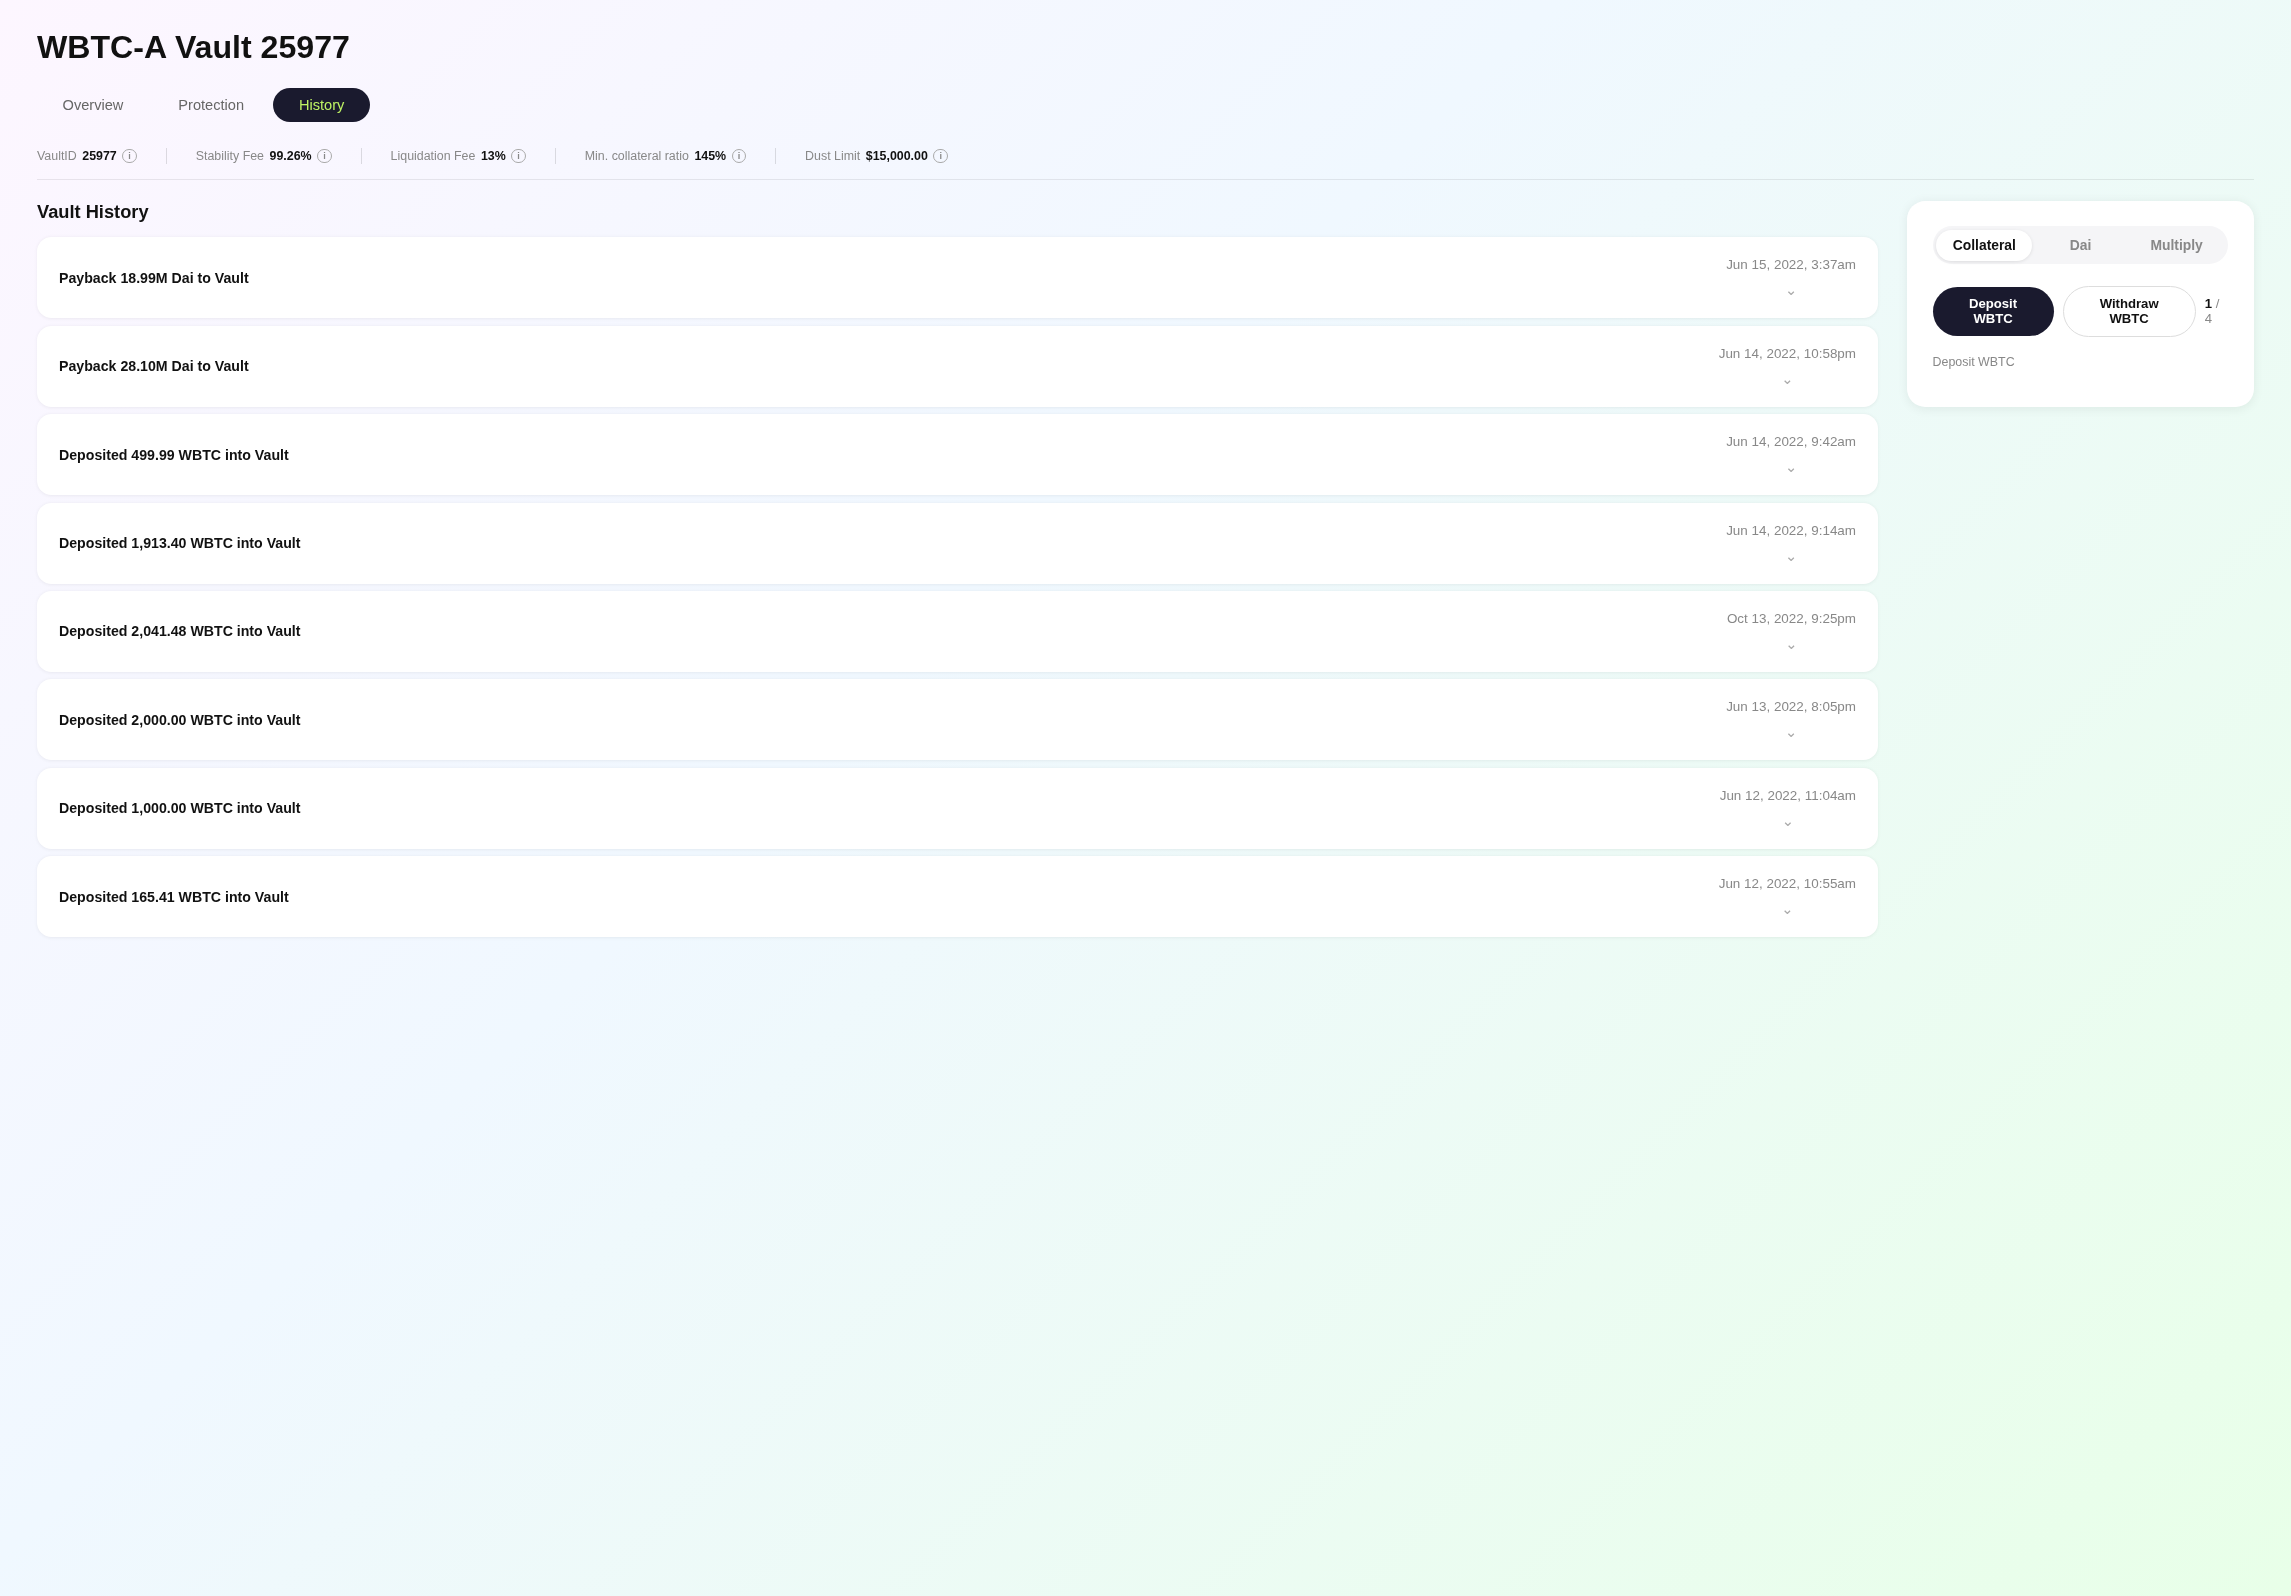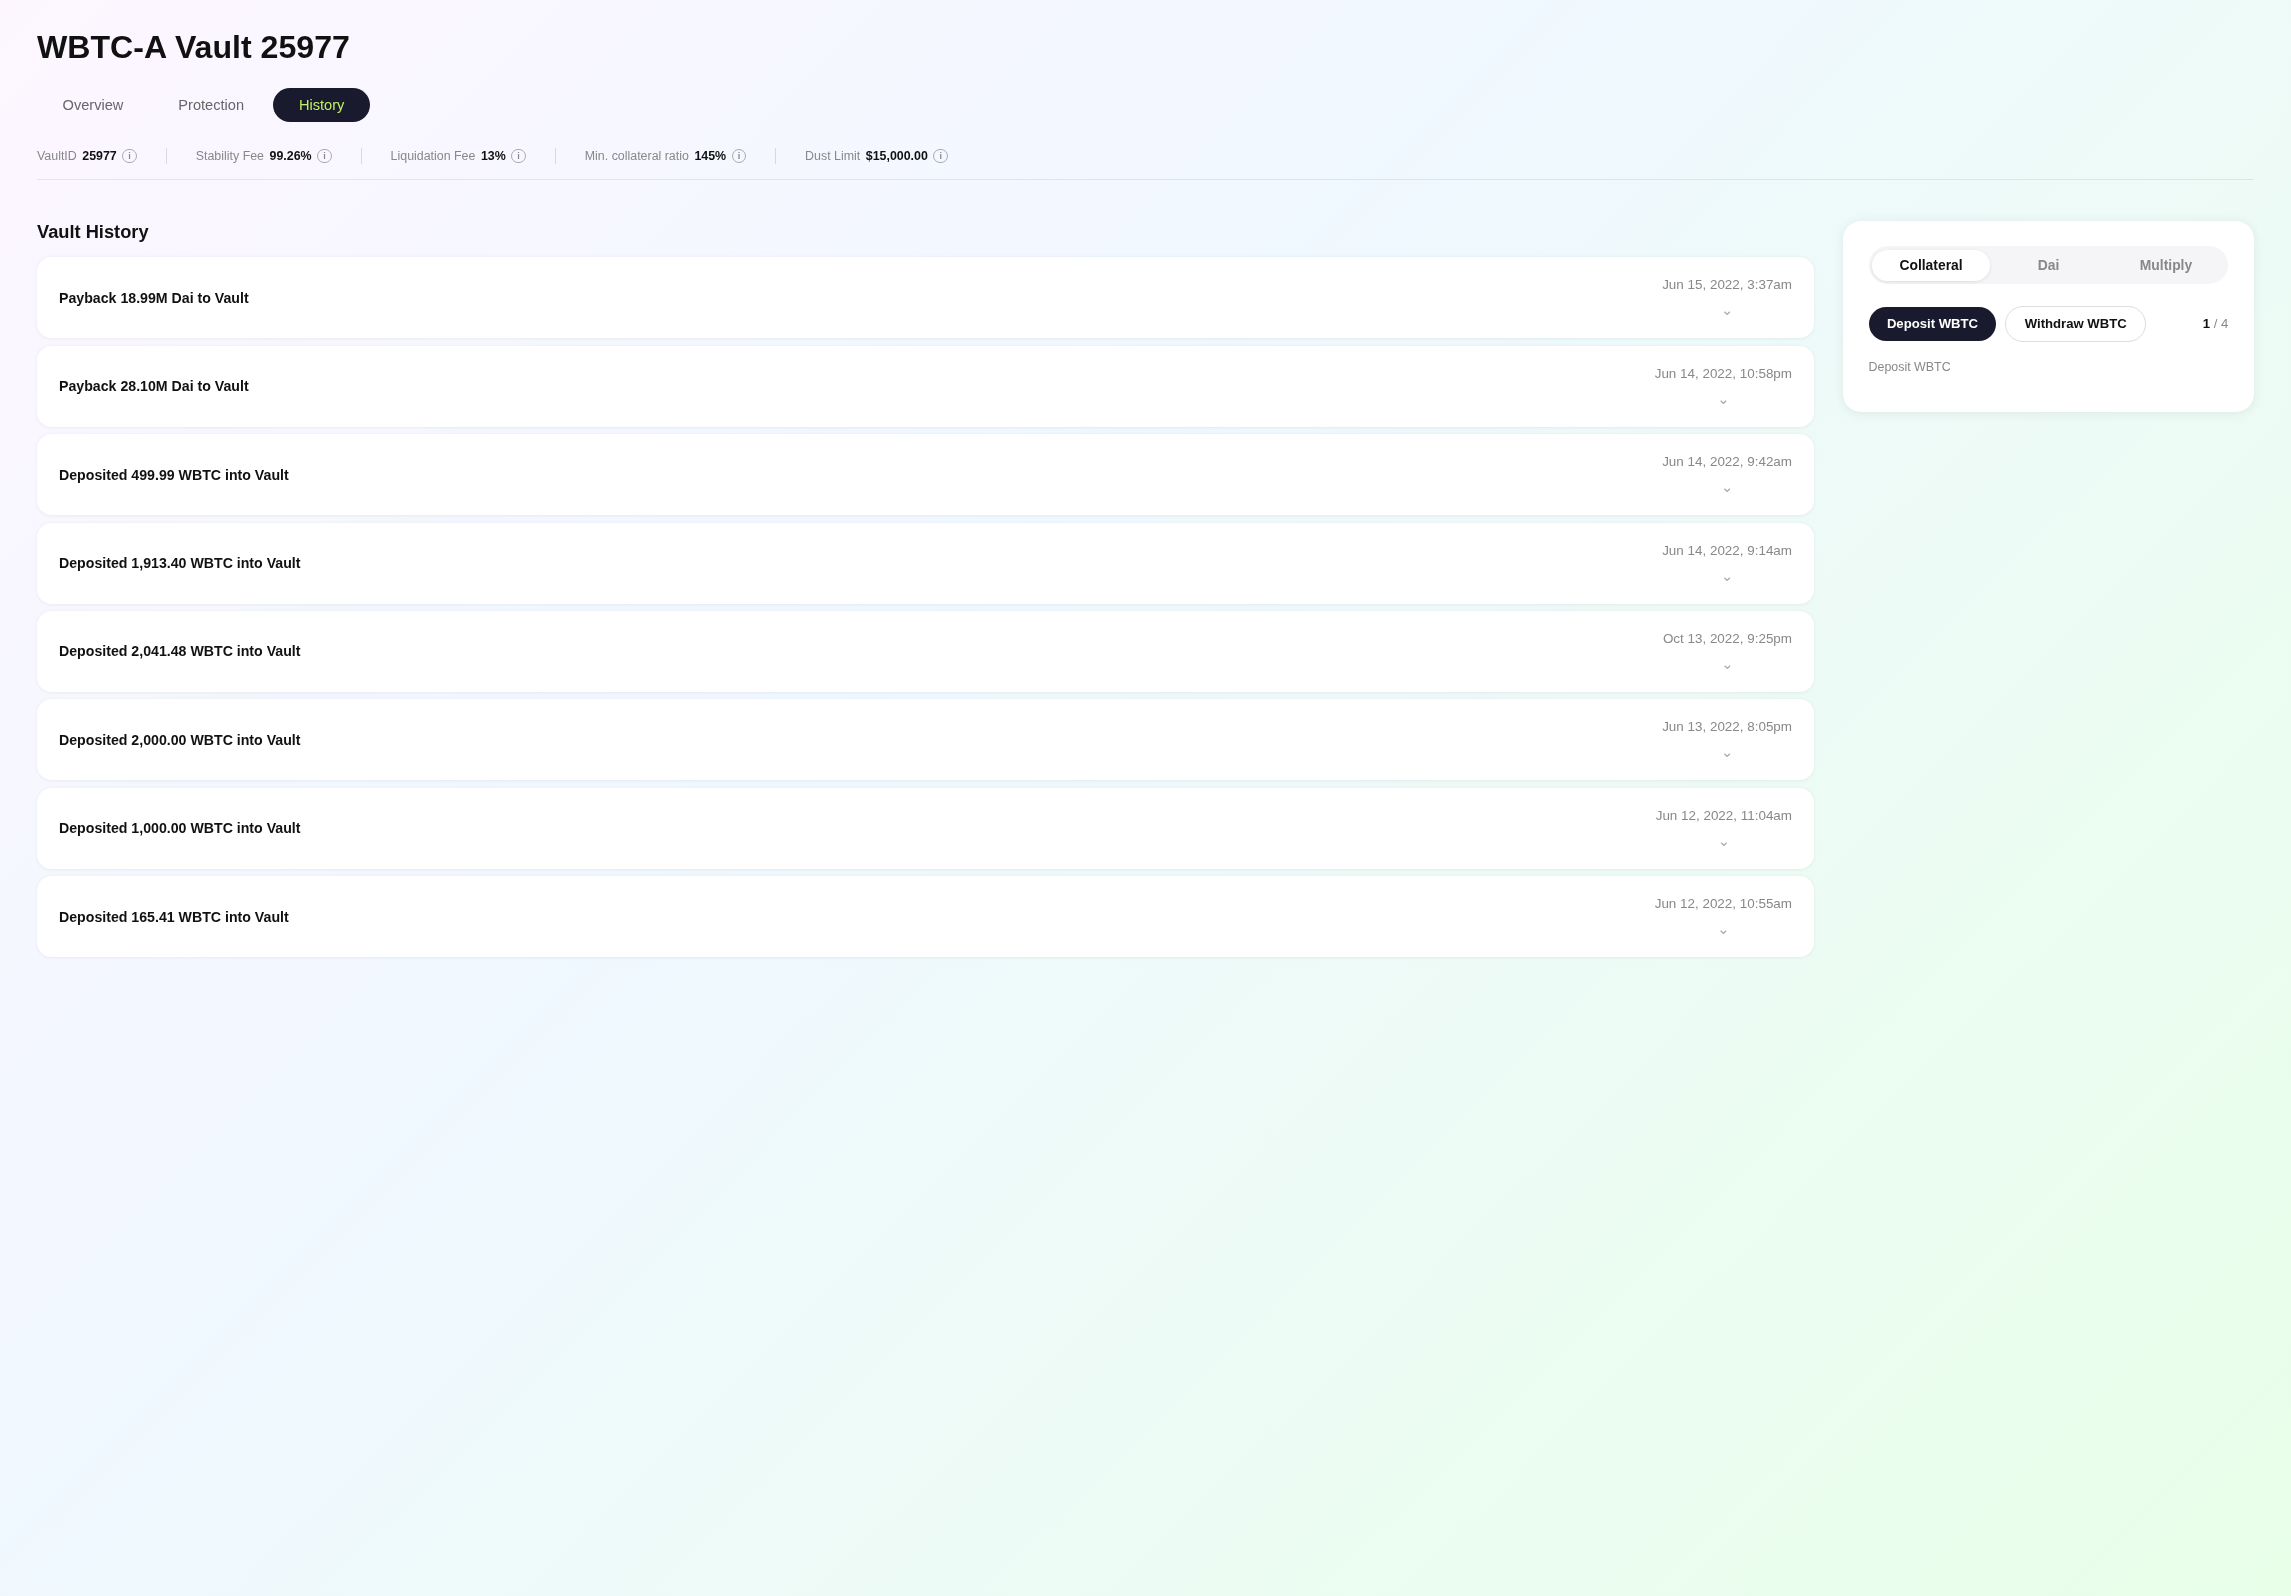--- a/index.html
+++ b/index.html
@@ -33,21 +33,21 @@
     }
     .tab.active {
       background: #1a1a2e;
       color: #bef264;
       font-weight: 400;
     }
     .meta-bar {
       display: flex;
       align-items: center;
       gap: 29px;
-      margin-bottom: 41px;
+      margin-bottom: 21px;
       font-size: 0.85rem;
       color: #444;
       border-bottom: 0.9px solid rgba(0,0,0,0.08);
       padding-bottom: 14.6px;
     }
     .meta-item {
       display: flex;
       align-items: center;
       gap: 5.5px;
     }
@@ -114,21 +114,21 @@
       color: #888;
       font-size: 0.92rem;
       flex-direction: column;
     }
     .chevron {
       font-size: 1rem;
       color: #aaa;
     }
     
     .right-panel {
-      width: 411px;
+      width: 347px;
       flex-shrink: 0;
     }
     .panel-card {
       background: #fff;
       border-radius: 18.3px;
       padding: 25.6px 25.6px 29px;
       box-shadow: 0 1.8px 11px rgba(0,0,0,0.07);
     }
     .panel-tabs {
       display: flex;

